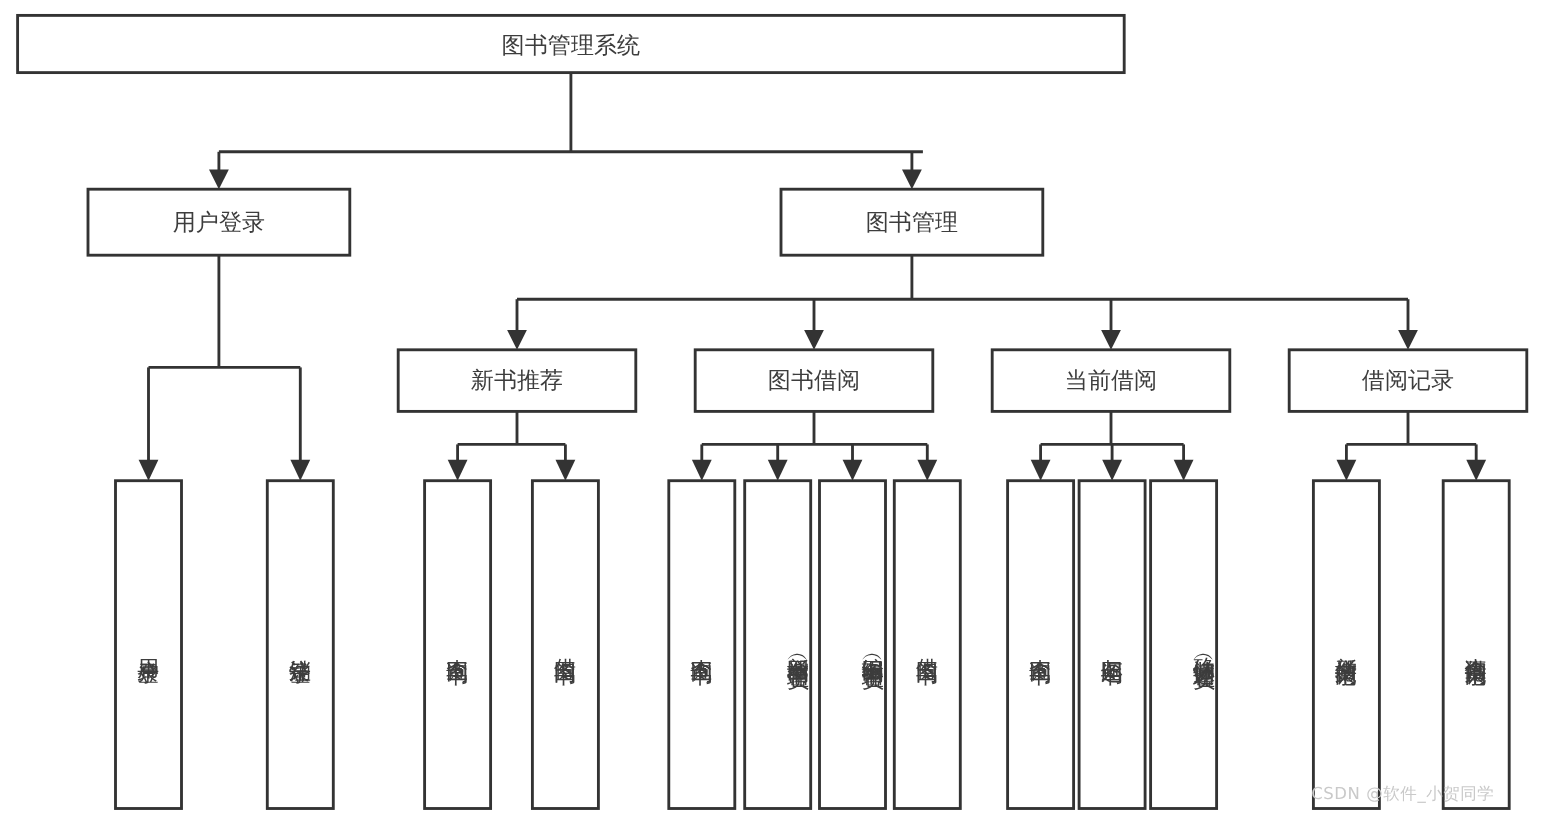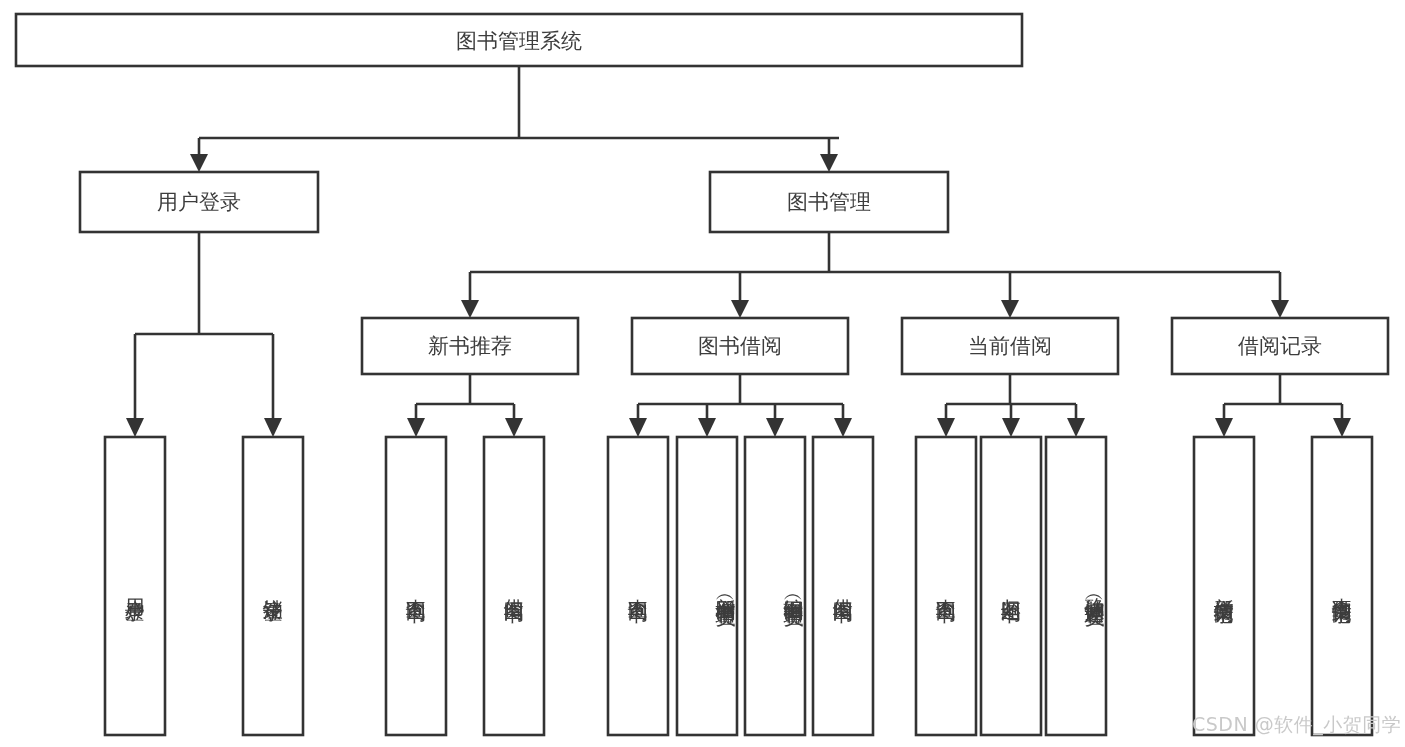--- a/index.html
+++ b/index.html
@@ -56,21 +56,21 @@
     text-align: center;
     display: flex;
     align-items: center;
     justify-content: center;
     white-space: nowrap;
     pointer-events: none;
   }
   .watermark {
     position: absolute;
     color: #c9c9c9;
-    font-size: 19px;
+    font-size: 15px;
     font-family: "DejaVu Sans", "Liberation Sans", sans-serif;
     white-space: nowrap;
     letter-spacing: 0.5px;
   }
 </style>
 </head>
 <body>
 
 <svg id="diagram" viewBox="0 0 1405 747" width="1405" height="747" xmlns="http://www.w3.org/2000/svg">
 

